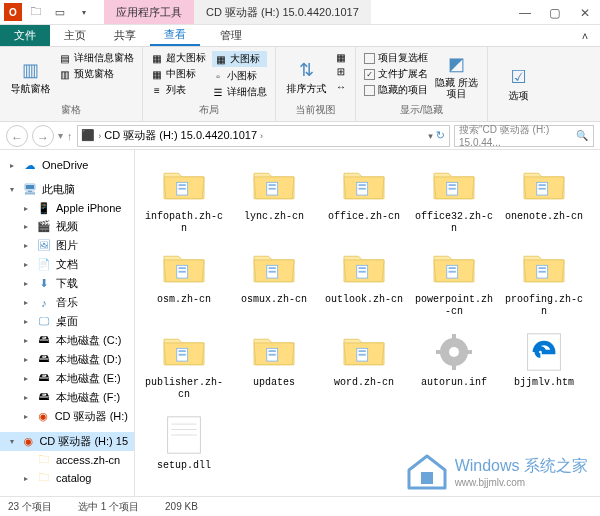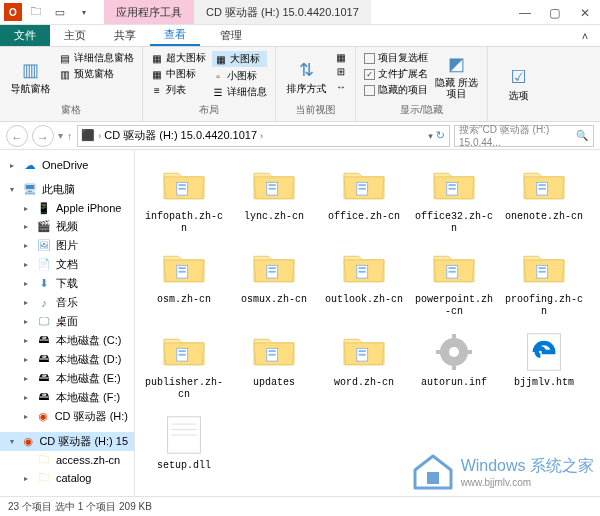--- a/index.html
+++ b/index.html
@@ -50,23 +50,23 @@
 .side-tri { font-size: 8px; color: #666; width: 8px; }
 
 .content { flex: 1; padding: 10px 6px; overflow: auto; display: flex; flex-wrap: wrap; gap: 4px; align-content: flex-start; }
 .item { width: 86px; display: flex; flex-direction: column; align-items: center; gap: 3px; padding: 4px 2px; }
 .item .thumb { width: 52px; height: 44px; display: flex; align-items: center; justify-content: center; position: relative; }
 .item .name { font-size: 10px; text-align: center; line-height: 12px; word-break: break-all; font-family: Liberation Mono, monospace; }
 .item.highlight { border: 2px solid #e33; padding: 2px 0; }
 .folder-svg { width: 48px; height: 40px; }
 .gear-svg { width: 40px; height: 40px; }
 
-.statusbar { height: 20px; border-top: 1px solid #e3e3e3; display: flex; align-items: center; padding: 0 8px; font-size: 10px; color: #444; gap: 3px; }
-
-.watermark { position: absolute; right: 6px; bottom: 24px; display: flex; align-items: center; gap: 6px; opacity: 0.9; pointer-events: none; }
+.statusbar { height: 20px; border-top: 1px solid #e3e3e3; display: flex; align-items: center; padding: 0 8px; font-size: 10px; color: #444; gap: 26px; }
+
+.watermark { position: absolute; right: 12px; bottom: 24px; display: flex; align-items: center; gap: 6px; opacity: 0.9; pointer-events: none; }
 .watermark .house { width: 44px; height: 40px; }
 .watermark .wmtext { font-size: 16px; color: #5b9bd5; font-weight: 500; }
 .watermark .wmurl { font-size: 10px; color: #888; }
 </style>
 </head>
 <body>
 
 <div class="titlebar">
   <div class="qat">
     <div class="office-badge">O</div>

